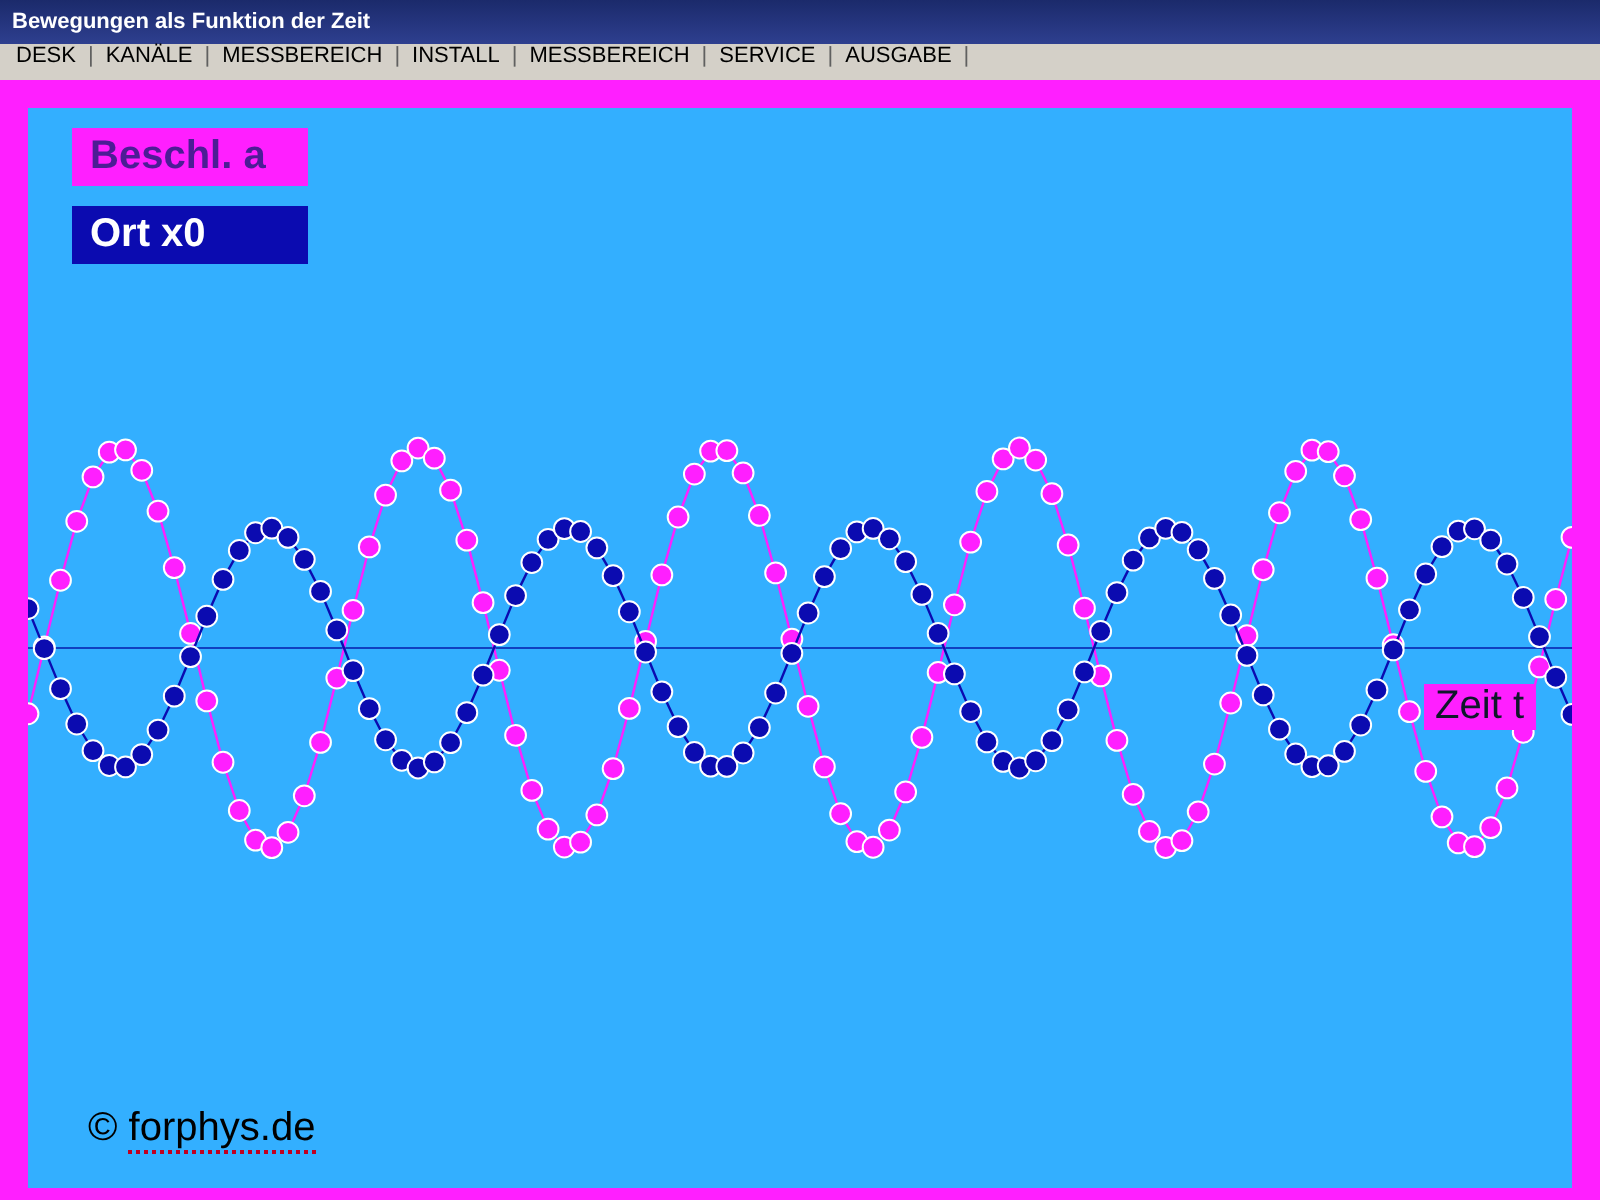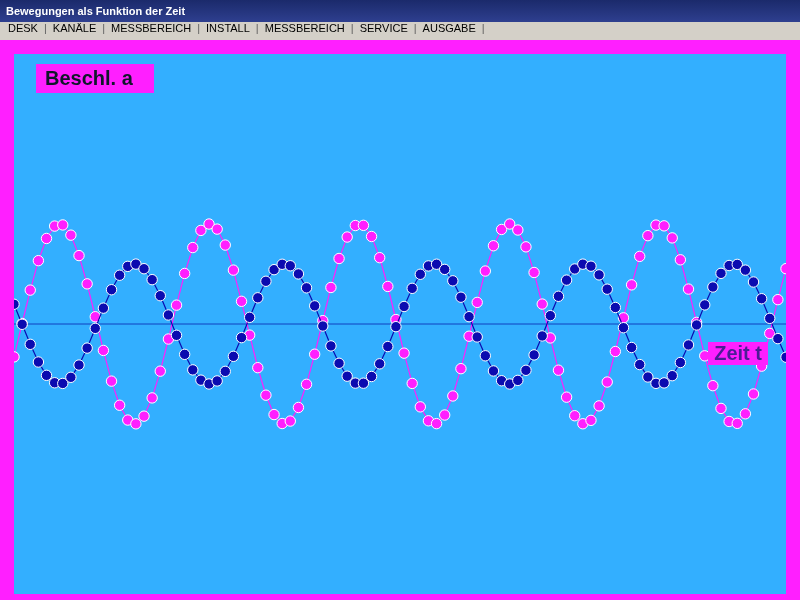--- a/index.html
+++ b/index.html
@@ -5,23 +5,23 @@
   html,body{margin:0;padding:0;width:800px;height:600px;font-family:Arial,Helvetica,sans-serif;overflow:hidden;background:#fff}
   .titlebar{height:18px;background:linear-gradient(#1b2a6b,#2e3f8f);color:#fff;font-size:11px;font-weight:bold;padding:2px 6px;line-height:18px}
   .menubar{height:18px;background:#d4d0c8;border-bottom:1px solid #808080;font-size:11px;display:flex;align-items:flex-start;padding-left:4px}
   .menubar span{padding:0 4px;cursor:default}
   .menubar .sep{color:#606060;padding:0 2px}
   .client{position:absolute;left:0;top:40px;width:800px;height:560px;background:#ff1fff}
   .plot{position:absolute;left:14px;top:14px;width:772px;height:540px;background:#33afff}
   svg{position:absolute;left:0;top:0}
   .legend{position:absolute;left:22px;top:10px}
   .legend .box{display:block;padding:2px 8px;font-size:20px;font-weight:bold;margin-bottom:10px;border:1px solid rgba(0,0,0,0);width:100px;text-align:left}
-  .lg-a{background:#ff1fff;color:#0f172a}
+  .lg-a{background:#ff1fff;color:#4c1d95}
   .lg-x{background:#0b0bb0;color:#fff}
-  .xlabel{position:absolute;right:18px;top:288px;background:#ff1fff;color:#4c1d95;font-size:20px;font-weight:bold;padding:0 6px}
+  .xlabel{position:absolute;right:18px;top:288px;background:#ff1fff;color:#0f172a;font-size:20px;font-weight:normal;padding:0 6px}
   .credit{position:absolute;left:30px;bottom:18px;font-size:20px;color:#000}
   .credit .u{border-bottom:2px dotted #c00020}
 </style>
 </head>
 <body>
 
 <div class="titlebar">
   <span>Bewegungen als Funktion der Zeit</span>
 </div>
 
@@ -239,19 +239,23 @@
         <circle cx="731.3684210526316" cy="216.1110732390434" r="5.2" fill="#0b0bb0" stroke="#ffffff" stroke-width="1"></circle>
         <circle cx="739.4947368421053" cy="228.01074971737248" r="5.2" fill="#0b0bb0" stroke="#ffffff" stroke-width="1"></circle>
         <circle cx="747.621052631579" cy="244.72885292391476" r="5.2" fill="#0b0bb0" stroke="#ffffff" stroke-width="1"></circle>
         <circle cx="755.7473684210527" cy="264.34691670856716" r="5.2" fill="#0b0bb0" stroke="#ffffff" stroke-width="1"></circle>
         <circle cx="763.8736842105263" cy="284.6136933767532" r="5.2" fill="#0b0bb0" stroke="#ffffff" stroke-width="1"></circle>
         <circle cx="772" cy="303.20349295460056" r="5.2" fill="#0b0bb0" stroke="#ffffff" stroke-width="1"></circle>
       </svg>
 
     <div class="legend">
       <span class="box lg-a">Beschl. a</span>
+      <span class="box lg-x">Ort x0</span>
     </div>
 
     <div class="xlabel">Zeit t</div>
 
+    <div class="credit">
+      <span>©&nbsp;</span><span class="u">forphys.de</span>
+    </div>
 
   </div>
 </div>
 
 </body></html>

